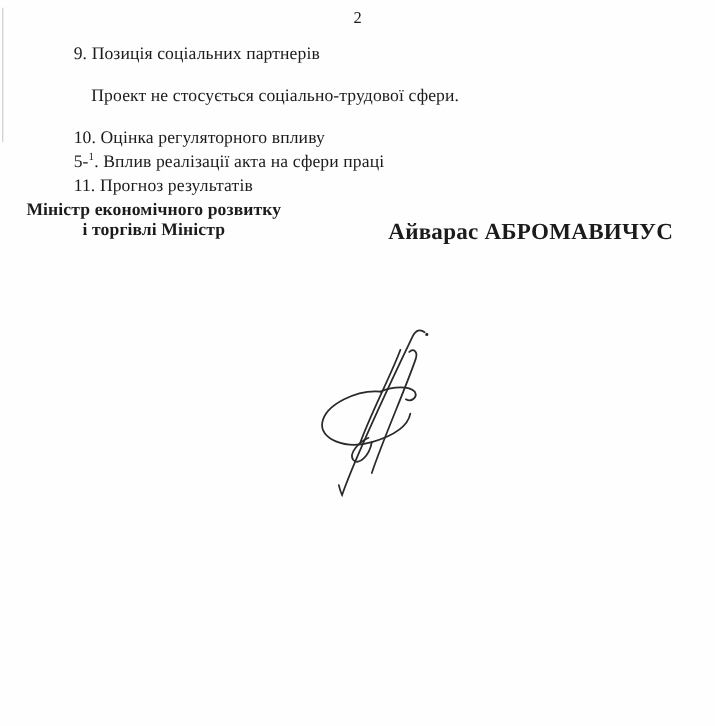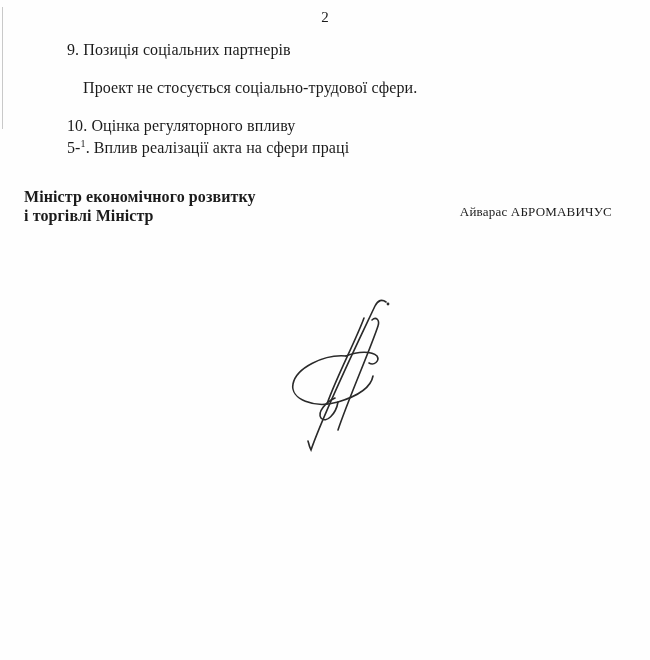--- a/index.html
+++ b/index.html
@@ -58,31 +58,31 @@
     white-space: normal;
     text-align: justify;
     text-align-last: left;
   }
   .doc-para.body-block {
     line-height: 21px;
   }
   .signature-row {
     display: flex;
     justify-content: space-between;
-    margin-top: 28px;
+    text-align: center;
   }
   .minister-title {
     font-size: 16px;
     font-weight: bold;
     line-height: 19px;
     letter-spacing: 0.1px;
   }
   .signer-name {
-    font-size: 13px;
-    font-weight: normal;
+    font-size: 21px;
+    font-weight: bold;
     letter-spacing: 0.2px;
     padding-top: 17px;
     margin-right: 16px;
     white-space: nowrap;
   }
   .signature-svg {
     position: absolute;
     left: 280px;
     top: 292px;
     width: 120px;
@@ -113,20 +113,21 @@
     <h2 class="doc-heading">9. Позиція соціальних партнерів</h2>
 
     <p class="doc-para">Проект не стосується соціально-трудової сфери.</p>
 
     <h2 class="doc-heading">10. Оцінка регуляторного впливу</h2>
 
 
     <h2 class="doc-heading"><span>5-</span><sup>1</sup><span>. Вплив реалізації акта на сфери праці</span></h2>
 
 
+    <h2 class="doc-heading">11. Прогноз результатів</h2>
 
 
     <div class="signature-row">
       <div class="minister-title">
         <div>Міністр економічного розвитку</div>
         <div>і торгівлі Міністр</div>
       </div>
       <div class="signer-name">Айварас АБРОМАВИЧУС</div>
     </div>
 

